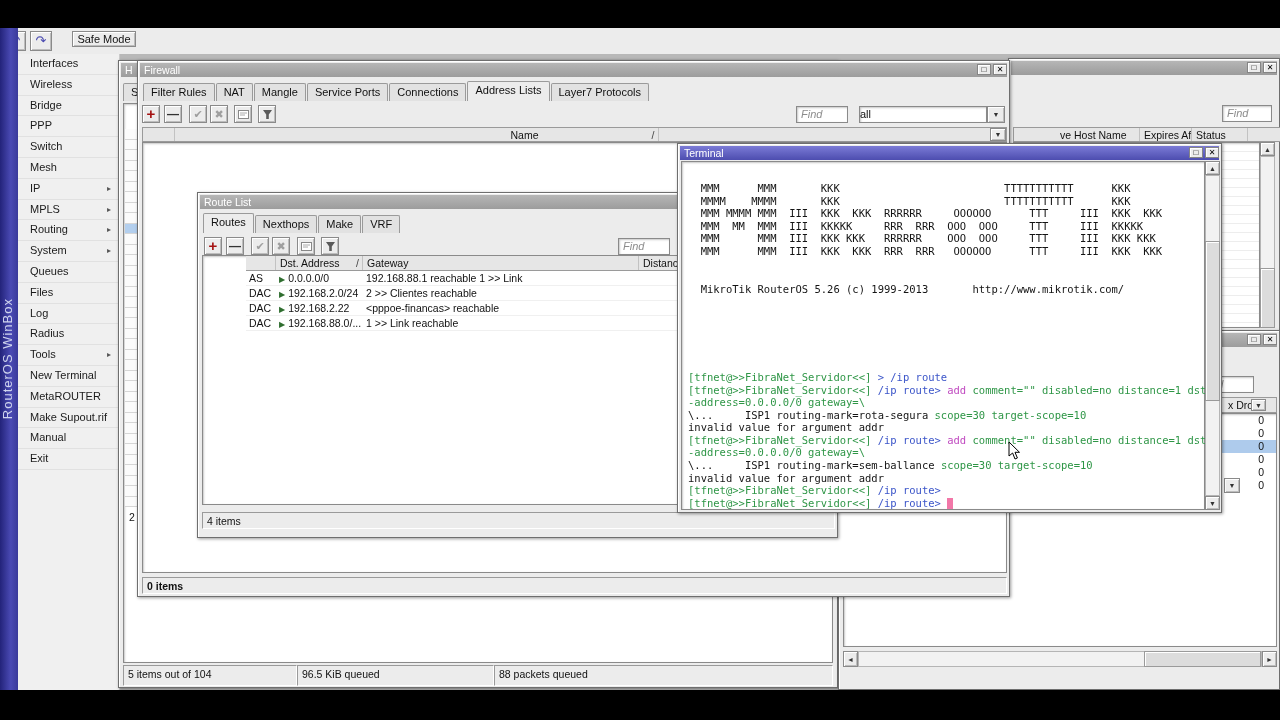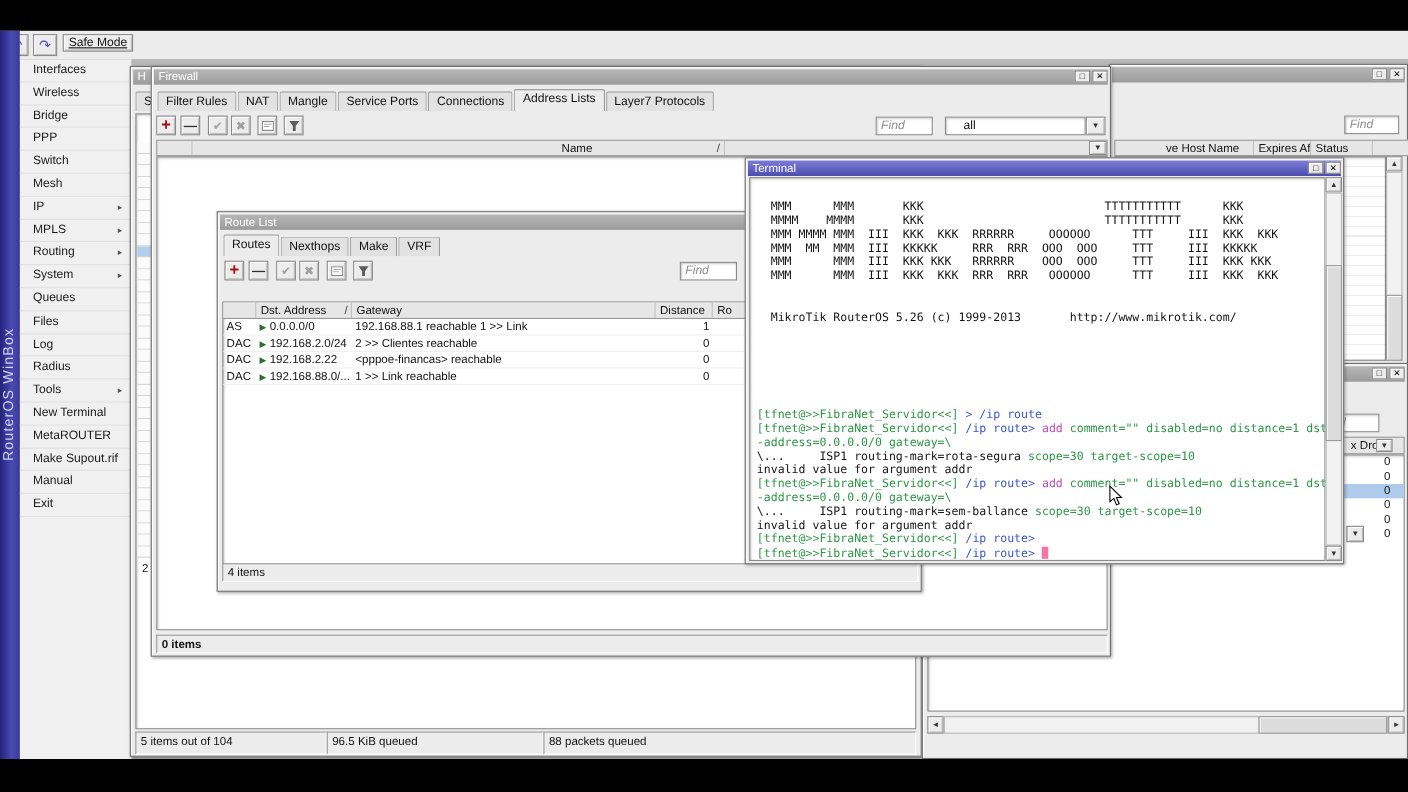--- a/index.html
+++ b/index.html
@@ -81,21 +81,21 @@
 
 <div id="screen">
 
   <div class="abs" id="toolbar">
     <div class="abs btn3" style="left:4px;top:3px;width:22px;height:20px;">
       <span class="undo-glyph">↶</span>
     </div>
     <div class="abs btn3" style="left:30px;top:3px;width:22px;height:20px;">
       <span class="undo-glyph">↷</span>
     </div>
-    <div class="abs btn3" style="left:57px;top:3px;width:64px;height:16px;text-decoration:underline;">
+    <div class="abs btn3" style="left:72px;top:3px;width:64px;height:16px;">
       <span>Safe Mode</span>
     </div>
     <div class="abs" id="stats">
       <span id="stats-list" style="display:flex;align-items:center;gap:5px;">
           <span class="stat-label">Uptime:</span>
           <span class="stat-box">14d 20:05:57</span>
           <span class="stat-label">Memory:</span>
           <span class="stat-box">225.8 MiB</span>
           <span class="stat-label">CPU:</span>
           <span class="stat-box">15%</span>
@@ -281,21 +281,21 @@
           <rect x="0.5" y="0.5" width="10" height="8" fill="#fff" stroke="#888"></rect>
           <path d="M2 3h7M2 5h5" stroke="#aaa" fill="none"></path>
         </svg>
     </div>
     <div class="tool-btn btn3" style="left:120px;top:44px;">
       <svg width="11" height="11" viewBox="0 0 11 11">
           <path d="M1 1h9L6.8 5.5V10H4.2V5.5Z" fill="#5a5a5a"></path>
         </svg>
     </div>
     <div class="abs sunken findbox" style="left:658px;top:45px;width:52px;height:17px;">Find</div>
-    <div class="abs sunken" style="left:721px;top:45px;width:128px;height:17px;padding:1px 16px;">all</div>
+    <div class="abs sunken" style="left:721px;top:45px;width:128px;height:17px;padding:1px 0;">all</div>
     <div class="abs btn3 drop-btn" style="left:849px;top:45px;width:18px;height:17px;">▼</div>
     <div class="hdr abs" style="left:4px;top:66px;width:865px;height:15px;justify-content:space-between;">
       <div class="hcell" style="width:32px;"></div>
       <div class="hcell" style="width:152px;">
         <span>Name</span>
         <span class="sortmark">/</span>
       </div>
       <div class="btn3 drop-btn" style="width:16px;">▼</div>
     </div>
     <div class="abs sunken" style="left:4px;top:81px;width:865px;height:431px;"></div>
@@ -329,21 +329,21 @@
           <rect x="0.5" y="0.5" width="10" height="8" fill="#fff" stroke="#888"></rect>
           <path d="M2 3h7M2 5h5" stroke="#aaa" fill="none"></path>
         </svg>
     </div>
     <div class="tool-btn btn3" style="left:123px;top:44px;">
       <svg width="11" height="11" viewBox="0 0 11 11">
           <path d="M1 1h9L6.8 5.5V10H4.2V5.5Z" fill="#5a5a5a"></path>
         </svg>
     </div>
     <div class="abs sunken findbox" style="left:420px;top:45px;width:52px;height:17px;">Find</div>
-    <div class="abs sunken" style="left:4px;top:81px;width:633px;height:250px;">
+    <div class="abs sunken" style="left:4px;top:62px;width:633px;height:250px;padding-left:43px;">
       <div class="hdr" style="width:100%;height:15px;border:none;border-bottom:1px solid #9a9a9a;">
         <div class="hcell" style="width:30px;"></div>
         <div class="hcell" style="width:87px;">
           <span>Dst. Address</span>
           <span class="sortmark">/</span>
         </div>
         <div class="hcell" style="width:276px;">Gateway</div>
         <div class="hcell" style="width:52px;">Distance</div>
         <div class="hcell" style="flex:1;border-right:none;">Ro</div>
       </div>

